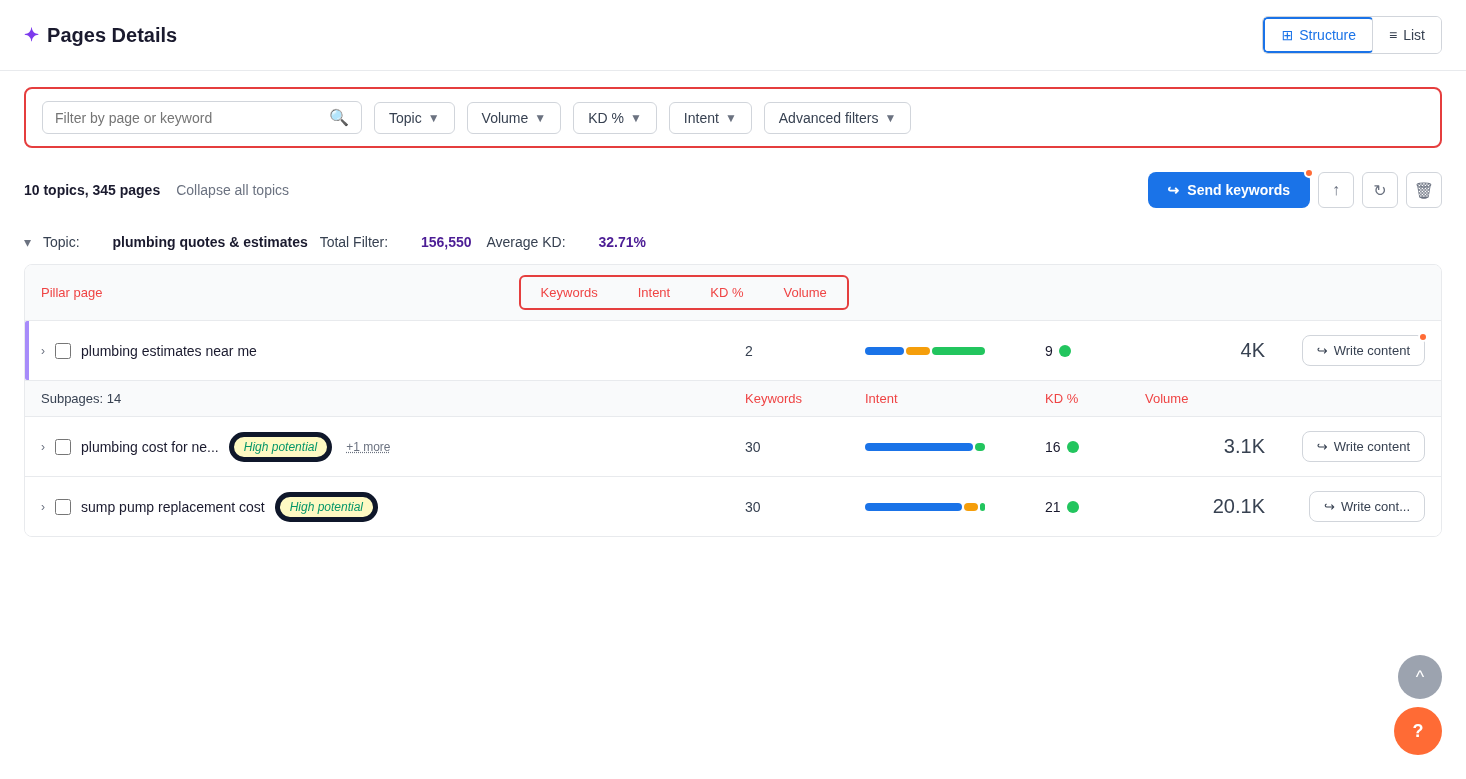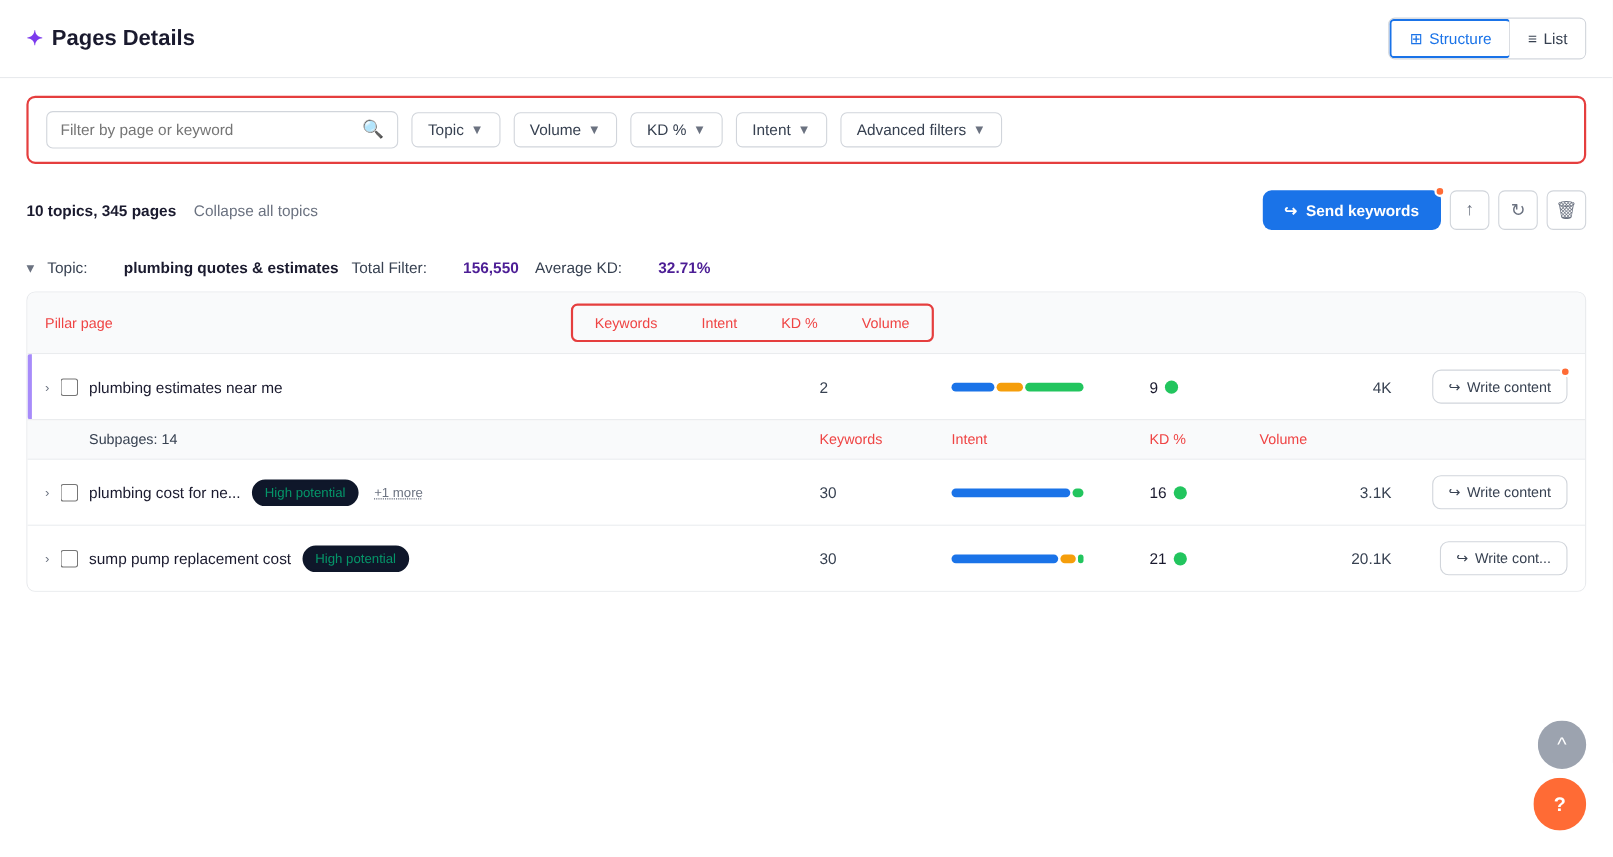--- a/index.html
+++ b/index.html
@@ -61,39 +61,39 @@
 
     .kd-cell { display: flex; align-items: center; gap: 6px; }
     .kd-dot { width: 12px; height: 12px; border-radius: 50%; }
     .kd-dot.green { background: #22c55e; }
 
     .write-btn { display: flex; align-items: center; gap: 6px; padding: 7px 14px; border: 1px solid #d1d5db; border-radius: 8px; background: #fff; cursor: pointer; font-size: 13px; color: #374151; position: relative; }
     .write-btn .orange-dot { position: absolute; top: -4px; right: -4px; width: 10px; height: 10px; background: #ff6b35; border-radius: 50%; border: 2px solid #fff; }
 
     
     .subpages-header { display: grid; grid-template-columns: 1fr 120px 180px 100px 120px 160px; padding: 10px 16px; background: #f9fafb; border-bottom: 1px solid #e8eaed; }
-    .subpages-label { font-size: 13px; color: #374151; font-weight: 500; margin-left: 40px; }
+    .subpages-label { font-size: 13px; color: #374151; font-weight: 500; }
 
     
     .subpage-row { display: grid; grid-template-columns: 1fr 120px 180px 100px 120px 160px; padding: 14px 16px; align-items: center; border-bottom: 1px solid #e8eaed; background: #fff; }
     .subpage-row:last-child { border-bottom: none; }
 
     .badge { padding: 3px 10px; border-radius: 20px; font-size: 12px; font-weight: 500; background: #dcfce7; color: #166534; }
-    .badge.high-potential { background: #0f172a; color: #059669; border: 2px solid #0f172a; }
+    .badge.high-potential { background: #fef9c3; color: #059669; border: 5px solid #0f172a; font-style: italic; }
 
     .more-tag { font-size: 12px; color: #6b7280; text-decoration: underline dotted; cursor: pointer; margin-left: 4px; }
 
     
     .scroll-up-btn { position: fixed; bottom: 80px; right: 24px; width: 44px; height: 44px; background: #9ca3af; border-radius: 50%; display: flex; align-items: center; justify-content: center; color: #fff; cursor: pointer; font-size: 18px; }
 
     
     .help-btn { position: fixed; bottom: 24px; right: 24px; width: 48px; height: 48px; background: #ff6b35; border-radius: 50%; display: flex; align-items: center; justify-content: center; color: #fff; cursor: pointer; font-size: 18px; font-weight: 700; }
 
     .number-cell { font-size: 14px; color: #374151; font-weight: 500; }
-    .volume-cell { font-size: 14px; color: #374151; font-weight: 500; text-align: right; }
+    .volume-cell { font-size: 20px; color: #374151; font-weight: 500; text-align: right; }
   </style>
 </head>
 <body>
 
 <div class="app-container">
 
   <div class="header">
     <div class="header-title">
       <span class="sparkle">✦</span>
       <span>Pages Details</span>

